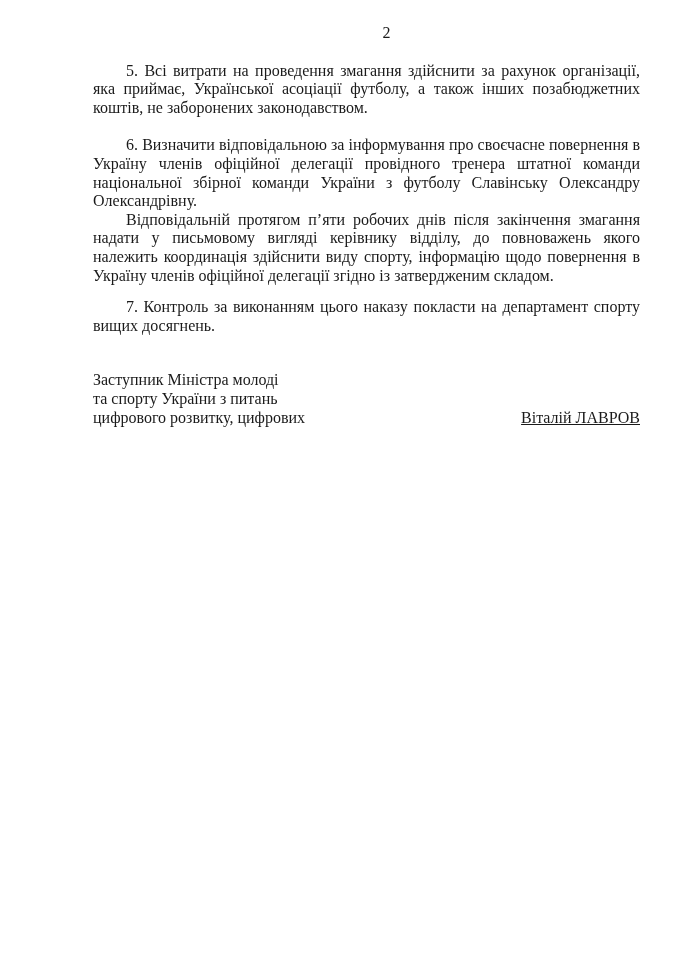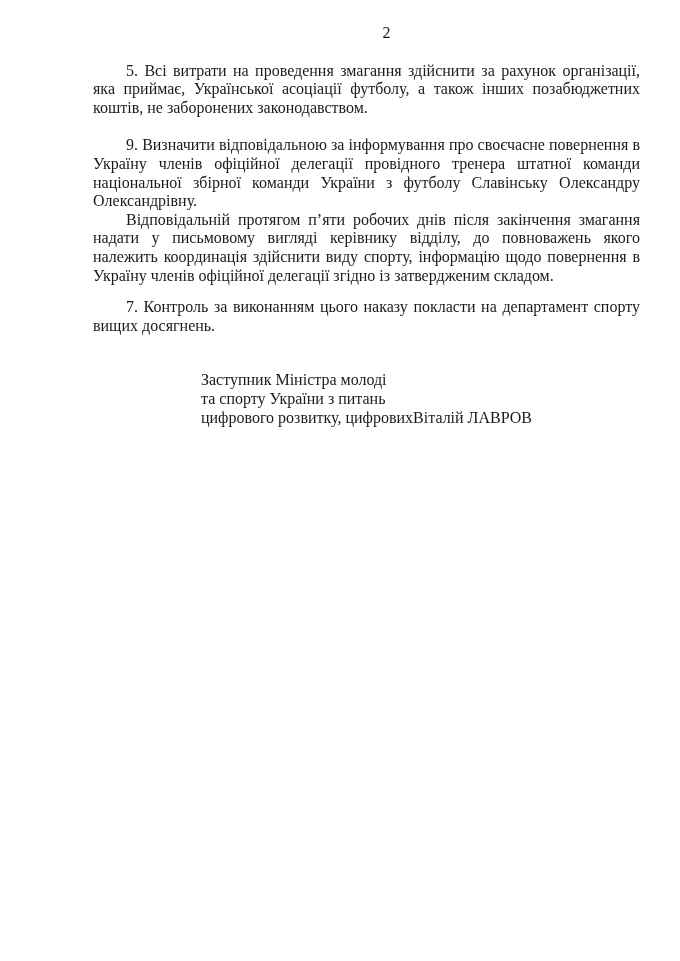--- a/index.html
+++ b/index.html
@@ -30,36 +30,36 @@
     margin: 0;
     text-align: justify;
     text-indent: 33px;
     hyphens: none;
   }
   .para-5 { margin-bottom: 19px; }
   .para-7 { margin-top: 13px; }
   .signature {
     margin-top: 36px;
     display: flex;
-    justify-content: center;
+    justify-content: space-between;
     align-items: flex-end;
   }
   .sig-title-line { white-space: nowrap; }
-  .sig-name { white-space: nowrap; }
+  .sig-name { white-space: nowrap; text-decoration: underline; }
 </style>
 </head>
 <body>
 
 <div class="page">
 
   <div class="page-number">2</div>
 
   <p class="body-para para-5">5. Всі витрати на проведення змагання здійснити за рахунок організації, яка приймає, Української асоціації футболу, а також інших позабюджетних коштів, не заборонених законодавством.</p>
 
-  <p class="body-para para-6">9. Визначити відповідальною за інформування про своєчасне повернення в Україну членів офіційної делегації провідного тренера штатної команди національної збірної команди України з футболу Славінську Олександру Олександрівну.</p>
+  <p class="body-para para-6">6. Визначити відповідальною за інформування про своєчасне повернення в Україну членів офіційної делегації провідного тренера штатної команди національної збірної команди України з футболу Славінську Олександру Олександрівну.</p>
 
   <p class="body-para para-6b">Відповідальній протягом п’яти робочих днів після закінчення змагання надати у письмовому вигляді керівнику відділу, до повноважень якого належить координація здійснити виду спорту, інформацію щодо повернення в Україну членів офіційної делегації згідно із затвердженим складом.</p>
 
   <p class="body-para para-7">7. Контроль за виконанням цього наказу покласти на департамент спорту вищих досягнень.</p>
 
   <div class="signature">
     <div class="sig-title">
       <div class="sig-title-line">Заступник Міністра молоді</div>
       <div class="sig-title-line">та спорту України з питань</div>
       <div class="sig-title-line">цифрового розвитку, цифрових</div>

